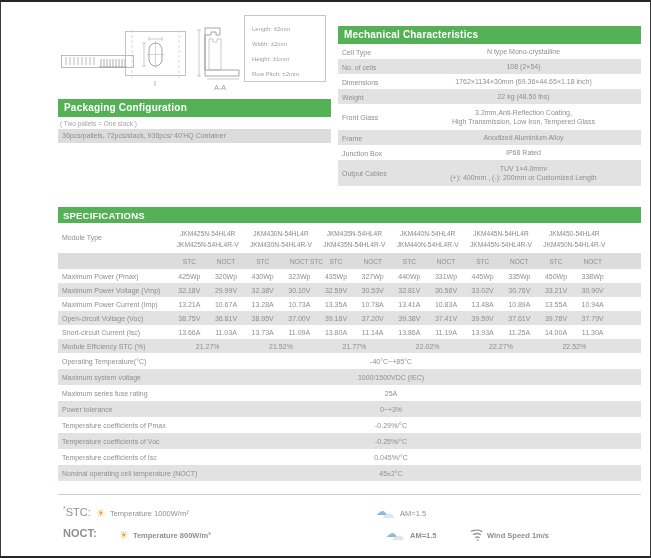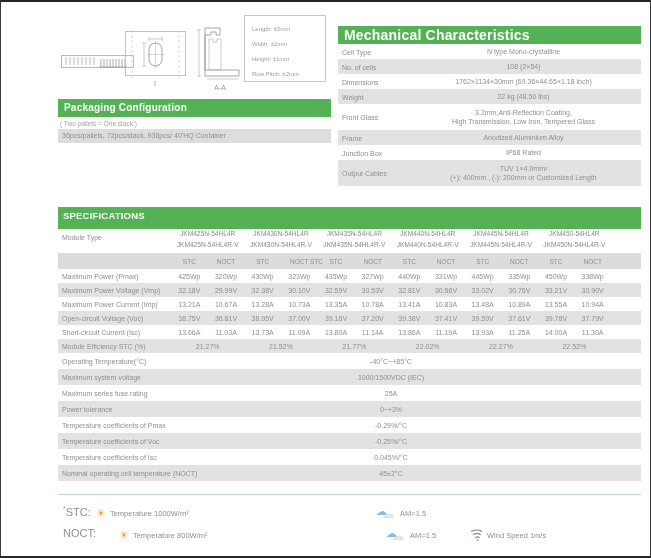--- a/index.html
+++ b/index.html
@@ -18,29 +18,29 @@
   .drw svg{display:block;}
   .drw-label{position:absolute;font-size:7px;color:#9a9a9a;text-align:center;width:100%;}
   .tolbox{position:absolute;left:243px;top:13px;width:82px;height:67px;border:1px solid #c6c6c6;
     box-sizing:border-box;padding:6px 0 0 7px;font-size:6px;line-height:15px;color:#9e9e9e;}
   
   .pack-bar{left:57px;top:97px;width:273px;height:18px;line-height:18px;padding-left:6px;font-size:10px;box-sizing:border-box;}
   .pack-note{position:absolute;left:59px;top:118px;font-size:6.5px;color:#a5a5a5;}
   .pack-detail{position:absolute;left:57px;top:127px;width:273px;height:14px;line-height:14px;
     background:#dcdcdc;font-size:7px;color:#8f8f8f;padding-left:4px;box-sizing:border-box;}
   
-  .mech-bar{left:337px;top:24px;width:303px;height:18px;line-height:18px;padding-left:6px;font-size:14px;box-sizing:border-box;}
+  .mech-bar{left:337px;top:24px;width:303px;height:18px;line-height:18px;padding-left:6px;font-size:10px;box-sizing:border-box;}
   .mech-table{position:absolute;left:337px;top:42px;width:303px;}
   .mrow{position:relative;width:100%;font-size:7px;}
   .mrow.gray{background:#e2e2e2;}
   .mrow .mlabel{position:absolute;left:4px;top:50%;transform:translateY(-50%);}
   .mrow .mvalue{position:absolute;left:70px;right:2px;top:50%;transform:translateY(-50%);
     text-align:center;line-height:1.35;}
   
-  .spec-bar{left:57px;top:205px;width:583px;height:22px;line-height:17px;padding-left:5px;font-size:9.5px;box-sizing:border-box;}
+  .spec-bar{left:57px;top:205px;width:583px;height:16px;line-height:17px;padding-left:5px;font-size:9.5px;box-sizing:border-box;}
   .spec{position:absolute;left:57px;top:224px;width:583px;}
   .modrow{position:relative;height:27px;}
   .modrow .lbl{position:absolute;left:4px;top:8px;font-size:7px;}
   .mods{position:absolute;left:113px;top:2px;width:440px;height:24px;display:grid;grid-template-columns:repeat(6,1fr);}
   .mod-cell{text-align:center;font-size:6.6px;line-height:11px;color:#8a8a8a;}
   .hdrrow{position:relative;height:16px;background:#dcdcdc;}
   .hdr-grid{position:absolute;left:113px;top:0;width:440px;height:100%;display:grid;
     grid-template-columns:repeat(12,1fr);align-items:center;}
   .hdr-grid span{text-align:center;font-size:6.5px;}
   .stray{position:absolute;left:252px;top:5px;font-size:6.5px;}
@@ -385,21 +385,21 @@
         <span>Temperature 1000W/m²</span>
       </span>
       <span class="legend-item" style="left: 313px;">
         <span class="icon-clouds">
           <span class="c1">☁</span>
           <span class="c2">☁</span>
         </span>
         <span>AM=1.5</span>
       </span>
     </div>
-  <div class="legend-row" style="top:524px;">
+  <div class="legend-row" style="top:524px;font-weight:bold;">
     <span class="legend-label"><span>NOCT:</span></span>
   <span class="legend-item" style="left: 56px;">
         <span class="icon-sun">☀</span>
         <span>Temperature 800W/m²</span>
       </span>
       <span class="legend-item" style="left: 323px;">
         <span class="icon-clouds">
           <span class="c1">☁</span>
           <span class="c2">☁</span>
         </span>

